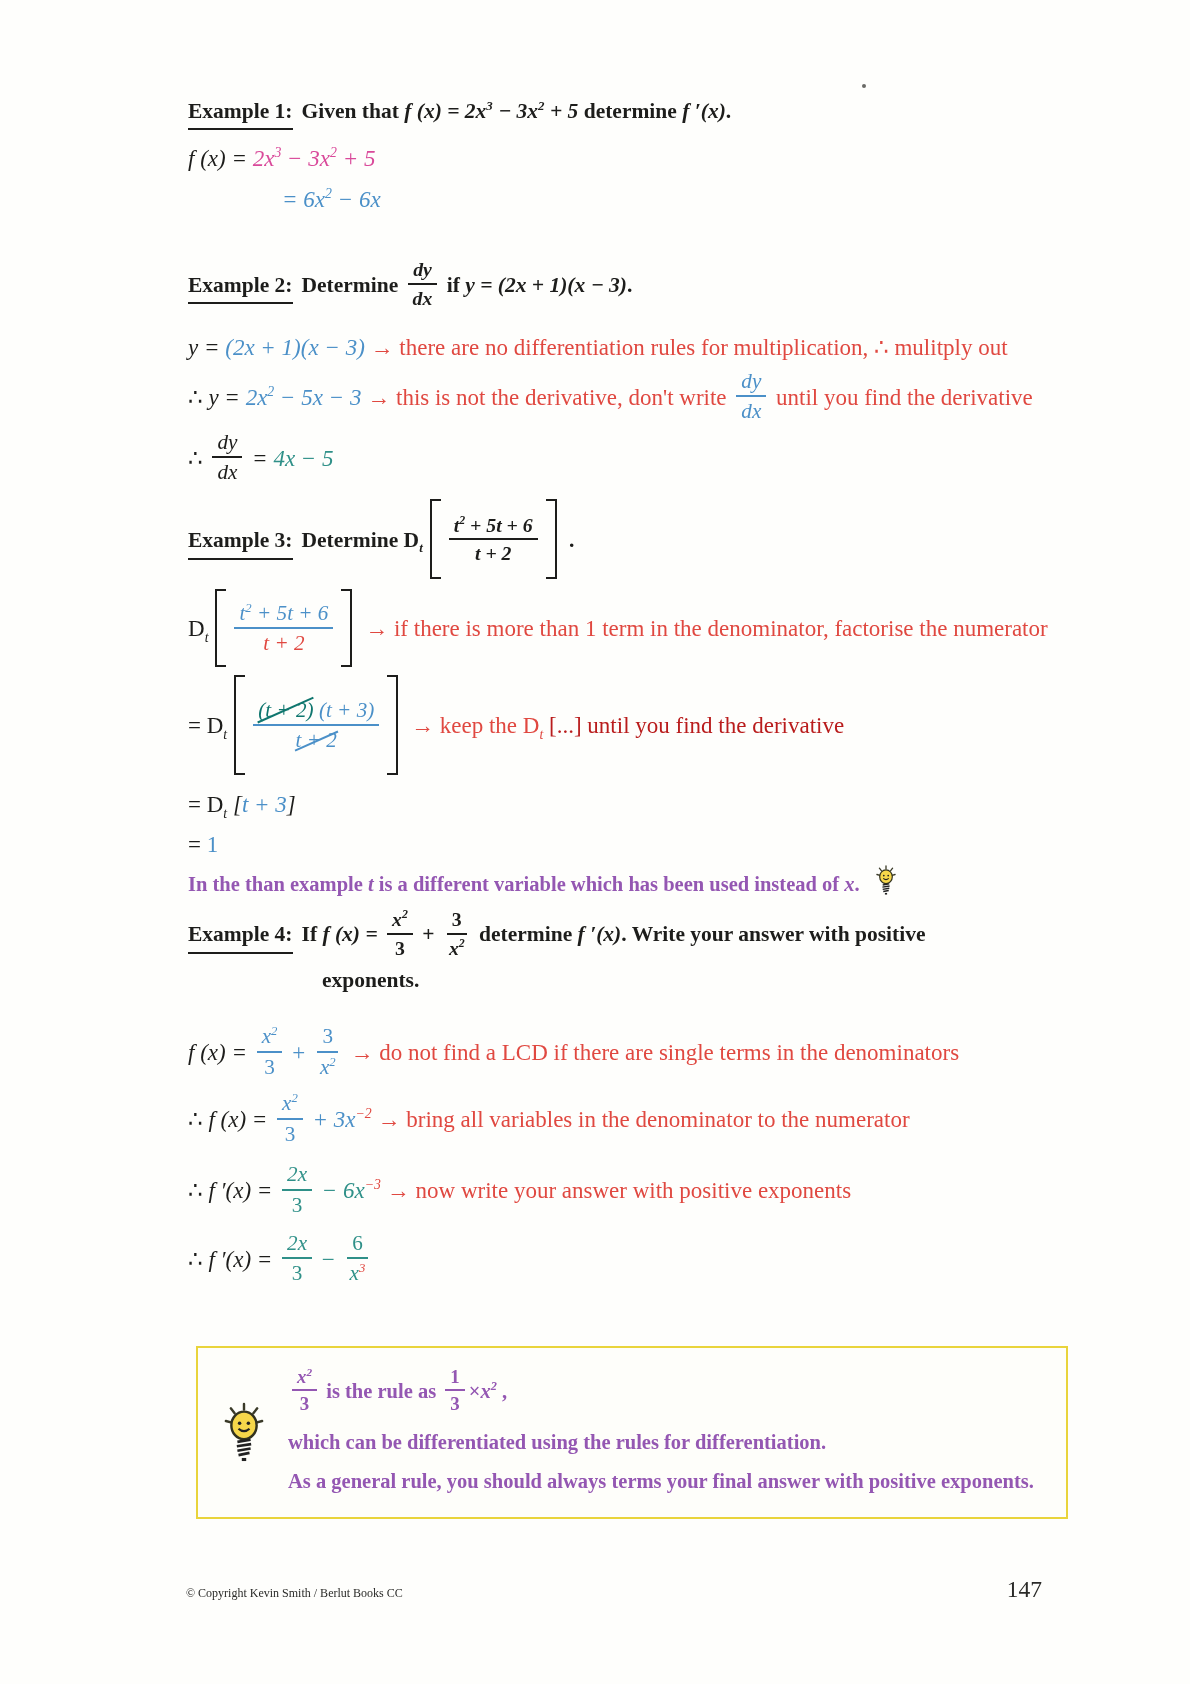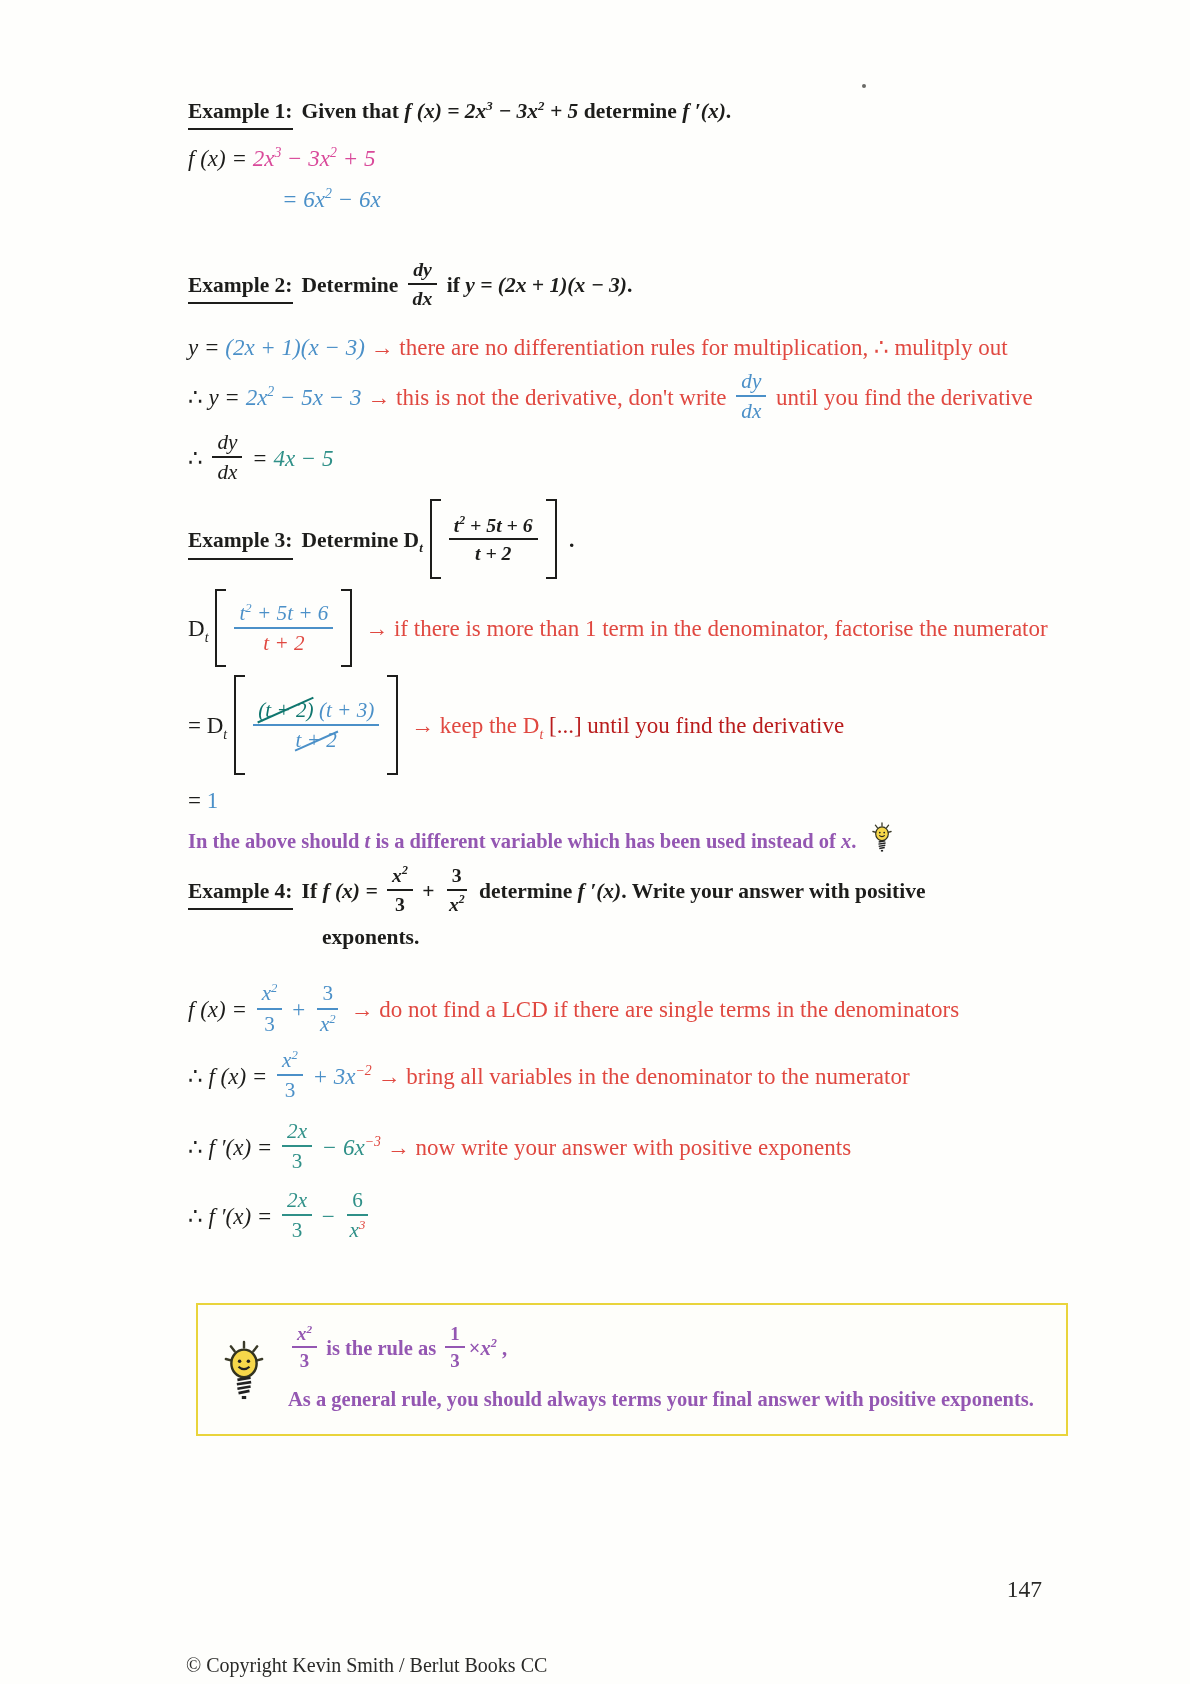--- a/index.html
+++ b/index.html
@@ -39,21 +39,21 @@
   .bulb-inline{vertical-align:middle;margin-left:10px;position:relative;top:-2px;}
   .tipbox{
     box-sizing:border-box;width:872px;margin-left:8px;
     border:2.5px solid #e9d43b;background:#fefefa;
     display:flex;align-items:center;gap:8px;
     padding:20px 28px 20px 10px;
   }
   .tipbox .bulbcol{flex:0 0 72px;display:flex;justify-content:center;}
   .tipbox .txt{flex:1;}
   .tip{font-weight:bold;font-size:20.5px;line-height:1.5;}
-  .footer-copy{position:absolute;left:186px;top:1654px;font-size:20px;color:#2a2a28;}
+  .footer-copy{position:absolute;left:186px;top:1586px;font-size:12px;color:#2a2a28;}
   .page-num{position:absolute;right:148px;top:1576px;font-size:23.5px;color:#2a2a28;}
   .speck{position:absolute;left:862px;top:84px;width:4px;height:4px;border-radius:50%;background:#6a6a66;}
 </style>
 </head>
 <body>
 
 <span class="speck"></span>
 
 <div class="content">
 
@@ -86,24 +86,25 @@
         </span><span class="bbr r" style="height: 76px;"></span><span class="rm"> .</span></span>
   </div>
   <div class="mline" style="margin-top:10px"><span class="rm">D</span><sub>t</sub><span class="bbr l" style="height: 74px;"></span><span class="fr" style="color: rgb(75, 144, 200);">
         <span class="n"><span style="color: rgb(75, 144, 200);">t</span><sup style="color: rgb(75, 144, 200);">2</sup><span style="color: rgb(75, 144, 200);"> + 5t + 6</span></span>
         <span class="d"><span style="color: rgb(224, 72, 64);">t + 2</span></span>
       </span><span class="bbr r" style="height: 74px;"></span><span class="rm" style="color: rgb(224, 72, 64);"> → </span><span class="rm" style="color: rgb(224, 72, 64);">if there is more than 1 term in the denominator, factorise the numerator</span></div>
   <div class="mline" style="margin-top:8px"><span class="rm">= D</span><sub>t</sub><span class="bbr l" style="height: 96px;"></span><span class="fr" style="color: rgb(75, 144, 200);">
         <span class="n"><span class="strike" style="color: #0f766e;">(t + 2)</span><span style="color: rgb(75, 144, 200);"> (t + 3)</span></span>
         <span class="d"><span class="strike" style="color: rgb(75, 144, 200);">t + 2</span></span>
       </span><span class="bbr r" style="height: 96px;"></span><span class="rm" style="color: rgb(224, 72, 64);"> → </span><span class="rm" style="color: rgb(224, 72, 64);">keep the D</span><sub style="color: rgb(224, 72, 64);">t</sub><span class="rm" style="color: #b91c1c;"> [...] until you find the derivative</span></div>
+  <div class="mline" style="margin-top:10px"><span class="rm">= D</span><sub>t</sub><span> [</span><span style="color: rgb(75, 144, 200);">t + 3</span><span>]</span></div>
   <div class="mline" style="margin-top:6px"><span class="rm">= </span><span class="rm" style="color: rgb(75, 144, 200);">1</span></div>
 
   <div class="mline note" style="margin-top:6px">
-    <span><span class="rm" style="color: rgb(148, 87, 178);">In the above should </span><span style="color: rgb(148, 87, 178);">t</span><span class="rm" style="color: rgb(148, 87, 178); margin-top: 32px;"> is a different variable which has been used instead of </span><span style="color: rgb(148, 87, 178);">x</span><span class="rm" style="color: rgb(148, 87, 178);">.</span></span><span class="bulb-inline">
+    <span><span class="rm" style="color: rgb(148, 87, 178);">In the than example </span><span style="color: rgb(148, 87, 178);">t</span><span class="rm" style="color: rgb(148, 87, 178); margin-top: 32px;"> is a different variable which has been used instead of </span><span style="color: rgb(148, 87, 178);">x</span><span class="rm" style="color: rgb(148, 87, 178);">.</span></span><span class="bulb-inline">
       <svg width="22" height="30" viewBox="0 0 40 54">
         <g stroke="#3a3a28" stroke-width="2.4" stroke-linecap="round">
           <line x1="20" y1="1.5" x2="20" y2="6.5"></line>
           <line x1="8" y1="5.5" x2="11.5" y2="10"></line>
           <line x1="32" y1="5.5" x2="28.5" y2="10"></line>
           <line x1="3.5" y1="17" x2="9" y2="18.5"></line>
           <line x1="36.5" y1="17" x2="31" y2="18.5"></line>
         </g>
         <ellipse cx="20" cy="21" rx="11.5" ry="12.5" fill="#f6d74a" stroke="#33331f" stroke-width="2.2"></ellipse>
         <circle cx="16" cy="19" r="1.6" fill="#222222"></circle>
@@ -168,20 +169,21 @@
       </svg>
     </div>
     <div class="txt">
       <div class="mline tip" style="color:#9457b2"><span class="fr">
             <span class="n"><span>x</span><sup>2</sup></span>
             <span class="d"><span class="rm">3</span></span>
           </span><span class="rm"> is the rule as </span><span class="fr">
             <span class="n"><span class="rm">1</span></span>
             <span class="d"><span class="rm">3</span></span>
           </span><span class="rm">×</span><span>x</span><sup>2</sup><span class="rm"> ,</span></div>
+      <div class="mline tip" style="margin-top:8px;color:#9457b2"><span class="rm">which can be differentiated using the rules for differentiation.</span></div>
       <div class="mline tip" style="margin-top:8px;color:#9457b2"><span class="rm">As a general rule, you should always terms your final answer with positive exponents.</span></div>
     </div>
   </div>
 
 </div>
 
 <div class="footer-copy">© Copyright Kevin Smith / Berlut Books CC</div>
 <div class="page-num">147</div>
 
 </body></html>

